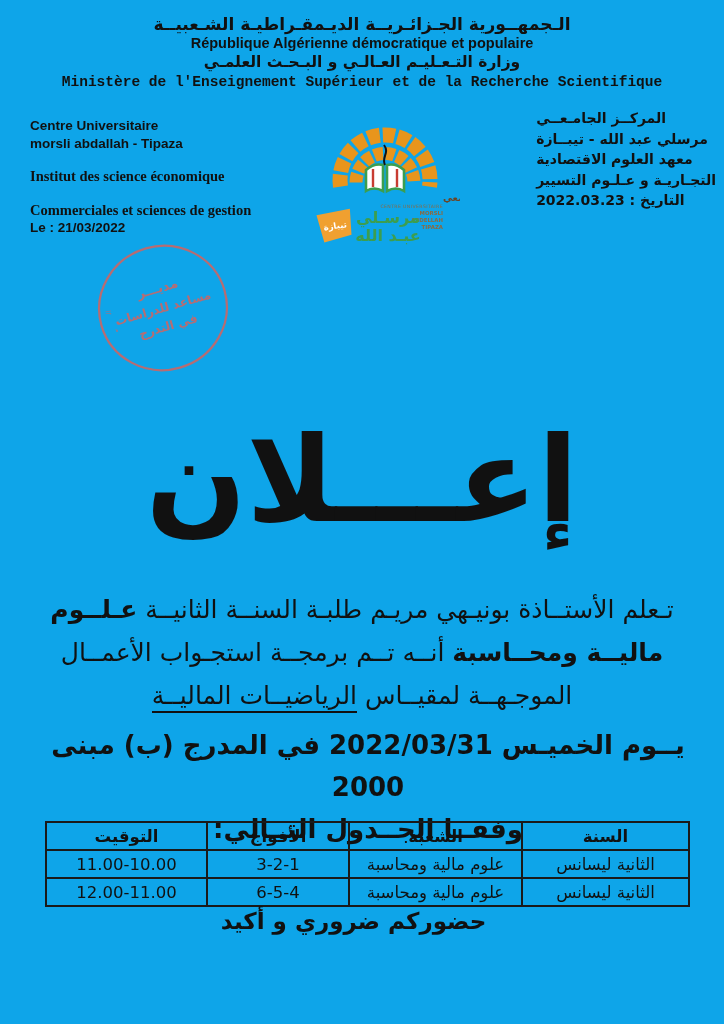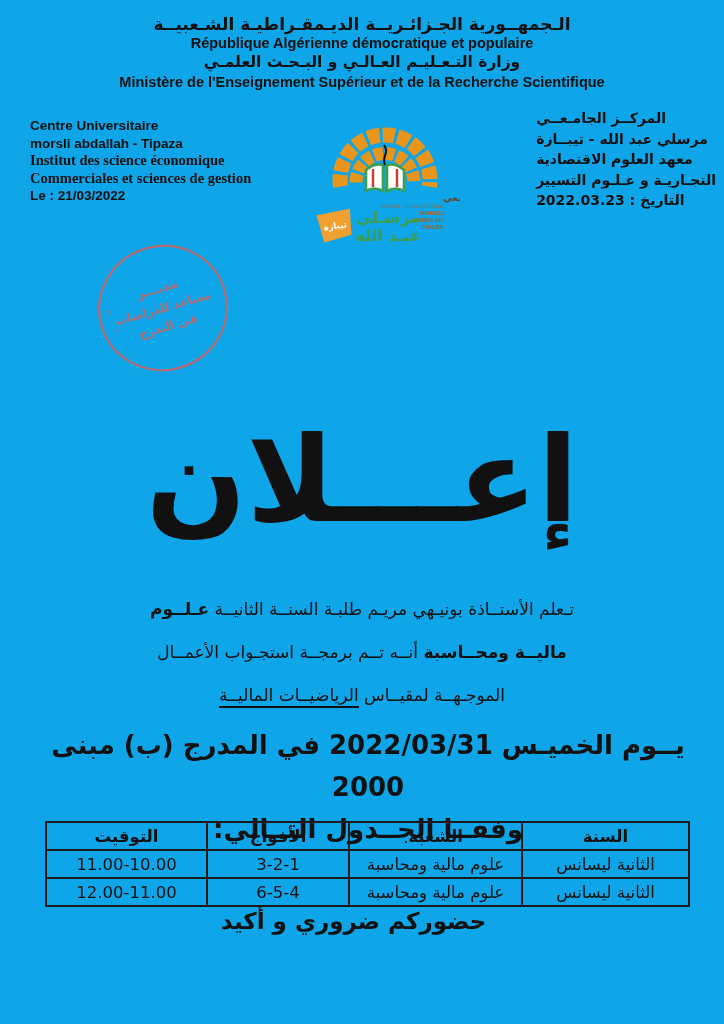--- a/index.html
+++ b/index.html
@@ -6,38 +6,38 @@
   html,body { background:#ffffff; }
   .page {
     position:relative; width:724px; height:1024px; background:#0ea5e9;
     overflow:hidden; font-family:"DejaVu Sans", sans-serif; color:#111;
   }
   
   .header { position:absolute; top:14px; left:0; right:0; text-align:center; }
   .h-ar1 { font-size:17px; font-weight:bold; direction:rtl; letter-spacing:0.5px; }
   .h-fr1 { font-size:14.5px; font-weight:bold; font-family:"Liberation Sans", sans-serif; margin-top:1px;text-align:center;}
   .h-ar2 { font-size:15.5px; font-weight:bold; direction:rtl; margin-top:2px; }
-  .h-fr2 { font-size:14.5px; font-weight:bold; font-family:Liberation Sans, sans-serif; margin-top:3px;}
+  .h-fr2 { font-size:14.5px; font-weight:bold; font-family:Liberation Mono, monospace; margin-top:3px;}
   
   .left-block { position:absolute; top:117px; left:30px; text-align:left;
     font-weight:bold; font-size:13.5px; line-height:17.5px;
     font-family:"Liberation Sans", sans-serif; }
-  .left-block .serif { font-family:"Liberation Serif", serif; font-size:14.5px; }
+  .left-block .serif { font-family:"Liberation Serif", serif; font-size:14.5px;margin-top:16px; }
   .right-block { position:absolute; top:108px; right:8px; text-align:left; direction:rtl;
     font-weight:bold; font-size:14px; line-height:20.5px; }
   
   .logo { position:absolute; top:119px; left:310px; width:150px; height:130px; }
   
   .stamp { position:absolute; top:230px; left:62px; width:205px; height:158px; opacity:0.85; }
   
   .big-title { position:absolute; top:398px; left:0; right:0; text-align:center;
     direction:rtl; font-size:118px; line-height:1.4; font-weight:bold; }
   
   .body-text { position:absolute; top:588px; left:20px; right:20px; text-align:center;
-    direction:rtl; font-size:17px; line-height:43px; }
+    direction:rtl; font-size:25px; line-height:43px; }
   .body-text b { font-weight:bold; }
   .u { border-bottom:2.5px solid #111; padding-bottom:1px; }
   
   .schedule { position:absolute; top:724px; left:20px; right:8px; text-align:center;
     direction:rtl; font-size:26px; line-height:42px; font-weight:bold; }
   
   table.sched { position:absolute; top:821px; left:45px; width:643px;
     border-collapse:collapse; direction:rtl; text-align:center; font-size:16.5px;
     table-layout:fixed; }
   table.sched th, table.sched td { border:2px solid #1a1a1a; height:28px; padding:0 4px; }

